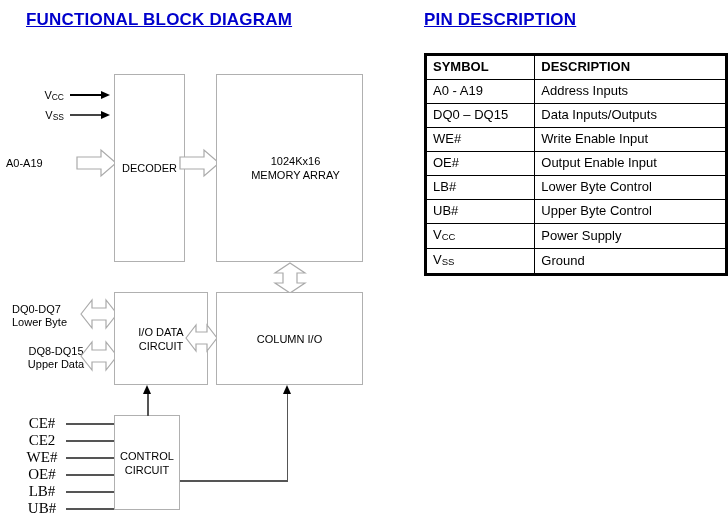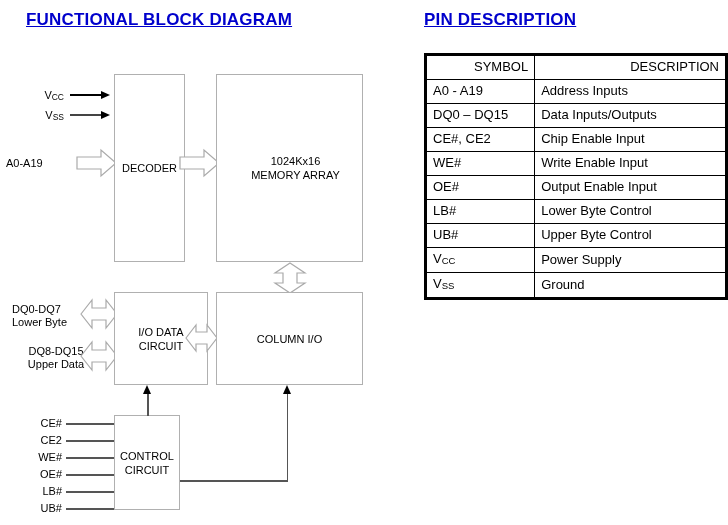--- a/index.html
+++ b/index.html
@@ -61,25 +61,26 @@
     position: relative;
     top: 1px;
   }
   #lbl-vcc    { left: 8px;  top: 89px;  width: 56px; }
   #lbl-vss    { left: 8px;  top: 109px; width: 56px; }
   #lbl-a0a19  { left: 6px;  top: 157px; width: 72px; text-align: left; }
   #lbl-dq0    { left: 12px; top: 303px; width: 72px; text-align: left; }
   #lbl-dq8    { left: 20px; top: 345px; width: 72px; text-align: center; }
 
   .ctrl-label {
-    font-size: 11px;
+    font-size: 15px;
     line-height: 13px;
     white-space: nowrap;
-    text-align: right;
+    text-align: center;
     width: 40px;
+    font-family: Liberation Serif, serif;
   }
 
   
   .thin-line {
     height: 1.5px;
     background: #000;
   }
   .thin-line.gray { background: #444; }
   .solid-head {
     width: 0; height: 0;
@@ -108,21 +109,21 @@
   #pin-table td, #pin-table th {
     border: 1.5px solid #000;
     font-size: 13px;
     padding: 3px 6px 4px 6px;
     text-align: left;
     font-weight: normal;
     line-height: 16px;
     height: 19px;
     box-sizing: border-box;
   }
-  #pin-table th { font-weight: normal; text-align: right; }
+  #pin-table th { font-weight: bold; }
   #pin-table .col-sym  { width: 113px; }
   #pin-table .col-desc { width: 200px; }
   #pin-table sub {
     font-size: 9.5px;
     vertical-align: baseline;
     position: relative;
     top: 1px;
   }
   #pin-table .outer-top    { border-top-width: 3px; }
   #pin-table .outer-bottom { border-bottom-width: 3px; }
@@ -257,24 +258,20 @@
   <tbody>
     <tr>
       <td class="outer-left">A0 - A19</td>
       <td class="outer-right">Address Inputs</td>
     </tr>
     <tr>
       <td class="outer-left">DQ0 – DQ15</td>
       <td class="outer-right">Data Inputs/Outputs</td>
     </tr>
     <tr>
-      <td class="outer-left">CE#, CE2</td>
-      <td class="outer-right">Chip Enable Input</td>
-    </tr>
-    <tr>
       <td class="outer-left">WE#</td>
       <td class="outer-right">Write Enable Input</td>
     </tr>
     <tr>
       <td class="outer-left">OE#</td>
       <td class="outer-right">Output Enable Input</td>
     </tr>
     <tr>
       <td class="outer-left">LB#</td>
       <td class="outer-right">Lower Byte Control</td>

